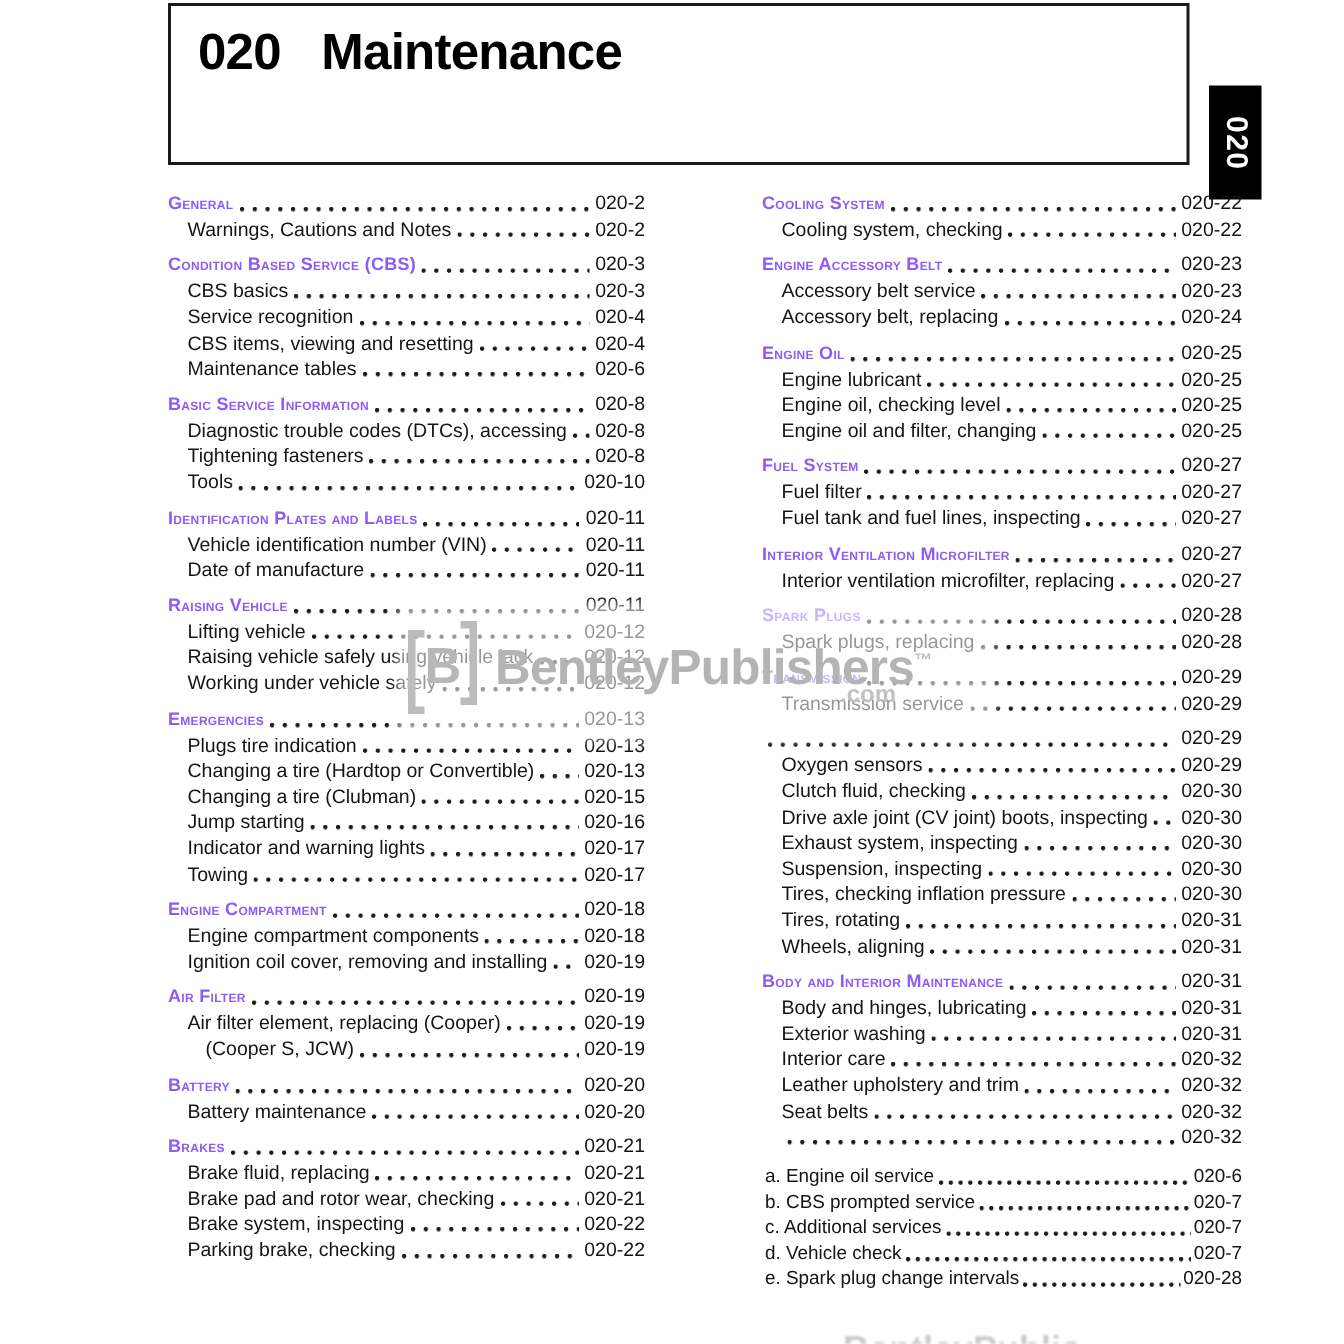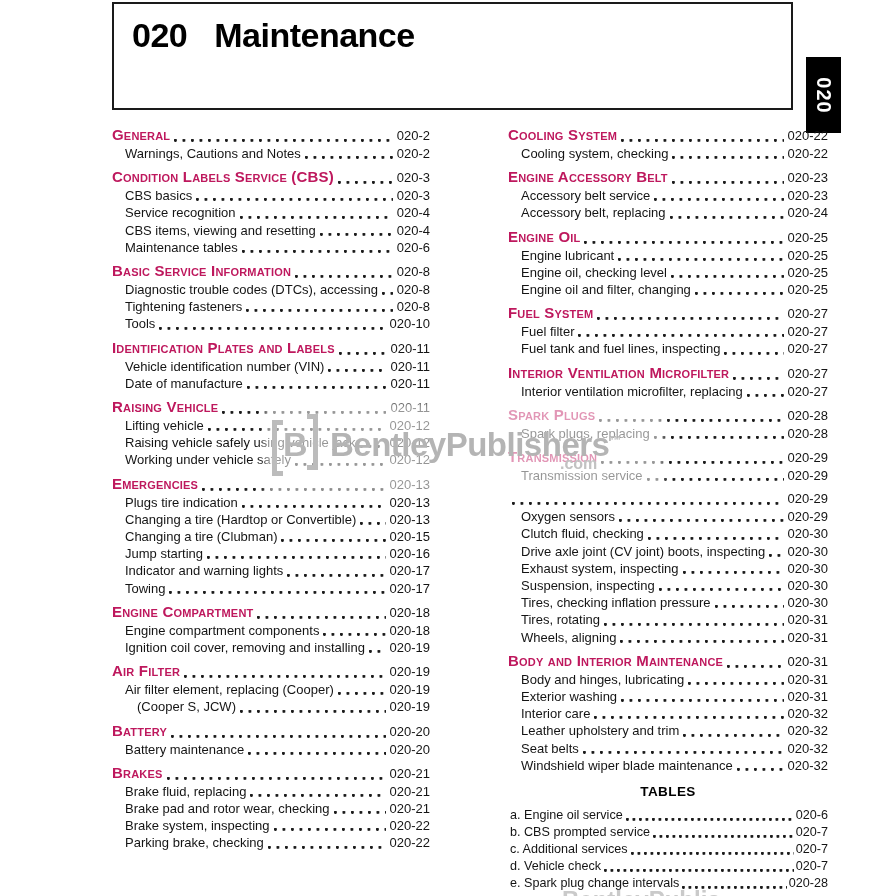--- a/index.html
+++ b/index.html
@@ -30,22 +30,22 @@
     color:#fff;font-weight:bold;font-size:20px;letter-spacing:1px;white-space:nowrap;
   }
   
   .toc-col{position:absolute;top:126px;}
   .toc-col.left{left:112px;width:318px;}
   .toc-col.right{left:496px;width:320px;margin-left:12px;}
   .toc-section + .toc-section{margin-top:6px;}
   .row{display:flex;align-items:baseline;width:100%;}
   .row.head{line-height:18px;}
   .sec-title{
-    font-weight:bold;font-size:15px;font-variant:small-caps;
-    letter-spacing:0.2px;color:#be185d;white-space:nowrap;flex-shrink:0;
+    font-weight:bold;font-size:12px;font-variant:small-caps;
+    letter-spacing:0.2px;color:#8b5cf6;white-space:nowrap;flex-shrink:0;
   }
   .row.entry{line-height:17.2px;font-size:13px;padding-left:13px;box-sizing:border-box;}
   .row.entry.cont{padding-left:25px;}
   .lbl{white-space:nowrap;flex-shrink:0;color:#141414;}
   .dots{
     flex:1 1 auto;min-width:6px;height:3px;margin:0 4px 3px 4px;
     align-self:flex-end;
     background-image:radial-gradient(circle at 1.4px 1.4px,#1a1a1a 1.25px,transparent 1.7px);
     background-size:8.5px 3px;background-repeat:repeat-x;background-position:left bottom;
   }
@@ -116,21 +116,21 @@
         <span class="page">020-2</span>
       </div>
       <div class="row entry">
         <span class="lbl">Warnings, Cautions and Notes</span>
         <span class="dots"></span>
         <span class="page">020-2</span>
       </div>
     </div>
     <div class="toc-section">
       <div class="row head">
-        <span class="sec-title">Condition Labels Service (CBS)</span>
+        <span class="sec-title">Condition Based Service (CBS)</span>
         <span class="dots"></span>
         <span class="page">020-3</span>
       </div>
       <div class="row entry">
         <span class="lbl">CBS basics</span>
         <span class="dots"></span>
         <span class="page">020-3</span>
       </div>
       <div class="row entry">
         <span class="lbl">Service recognition</span>
@@ -497,27 +497,25 @@
         <span class="lbl">Leather upholstery and trim</span>
         <span class="dots"></span>
         <span class="page">020-32</span>
       </div>
       <div class="row entry">
         <span class="lbl">Seat belts</span>
         <span class="dots"></span>
         <span class="page">020-32</span>
       </div>
       <div class="row entry">
-        <span class="lbl">Windshield wiper blade maintenance</span>
         <span class="dots"></span>
         <span class="page">020-32</span>
       </div>
     </div>
     <div class="tables-block">
-      <div class="tables-title">TABLES</div>
       <div class="row entry">
         <span class="lbl">a. Engine oil service</span>
         <span class="dots sm"></span>
         <span class="page">020-6</span>
       </div>
       <div class="row entry">
         <span class="lbl">b. CBS prompted service</span>
         <span class="dots sm"></span>
         <span class="page">020-7</span>
       </div>

